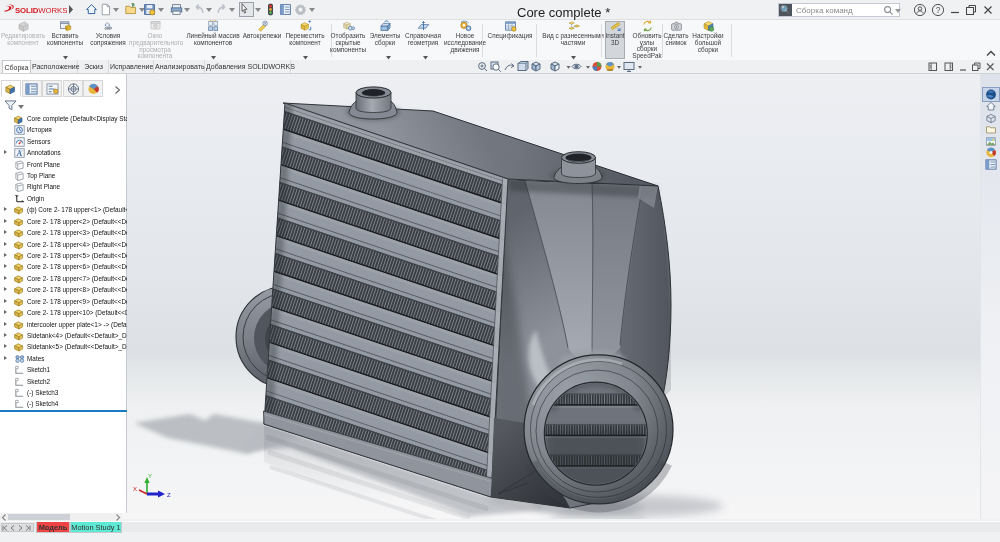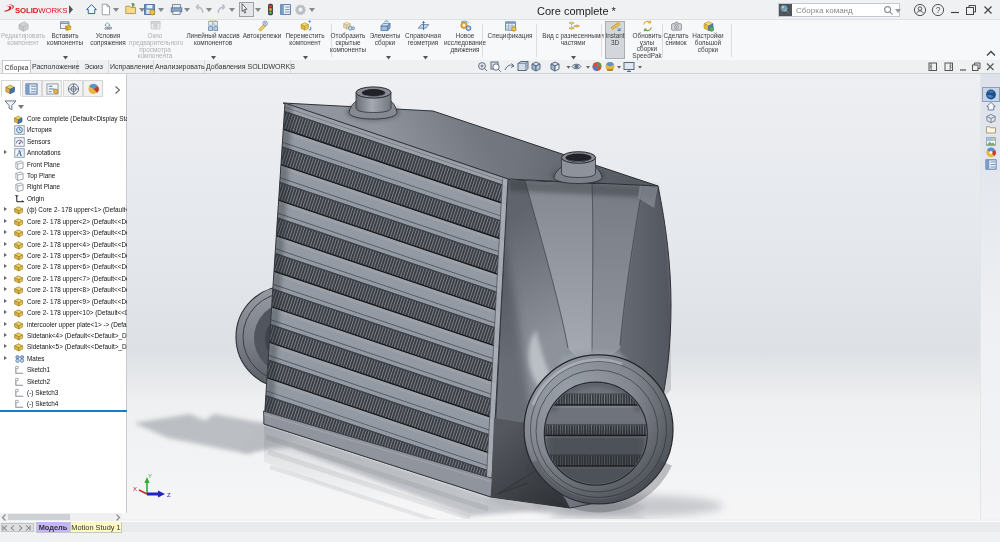--- a/index.html
+++ b/index.html
@@ -4,21 +4,21 @@
 <style>
   * { margin:0; padding:0; box-sizing:border-box; }
   html,body { width:1000px; height:542px; overflow:hidden; font-family:"Liberation Sans", sans-serif; }
   #app { position:relative; width:1000px; height:542px; background:#f0f1f2;padding-left:9px; }
   .abs { position:absolute; }
 
   
   #titlebar { position:absolute; left:0; top:0; width:1000px; height:20px; background:#f0f1f3; border-bottom:1px solid #e0e0e0; }
   .tb-ico { position:absolute; top:3px; width:13px; height:13px; }
   .dd { position:absolute; top:8px; width:0; height:0; border-left:3px solid transparent; border-right:3px solid transparent; border-top:4px solid #888; }
-  #title-text { position:absolute; left:537px; top:5px; font-size:11px; color:#222; }
+  #title-text { position:absolute; left:517px; top:5px; font-size:13px; color:#222; }
   #searchbox { position:absolute; left:778px; top:3px; width:122px; height:14px; background:#fff; border:1px solid #c3c8d2; }
   #searchbox .sicon { position:absolute; left:0px; top:0px; width:13px; height:12px; background:#4d545e; color:#fff; font-size:9px; line-height:12px; text-align:center; }
   #searchbox .stext { position:absolute; left:17px; top:2px; font-size:8px; color:#8a8a8a; }
 
   
   #ribbon { position:absolute; left:0; top:20px; width:1000px; height:40px; background:#f7f8f9; }
   .rb { position:absolute; top:0px; text-align:center; }
   .rb .ric { display:block; margin:0 auto; width:13px; height:12px; }
   .rb .rlb { display:block; font-size:6.4px; line-height:6.8px; color:#3d3d3d; margin-top:1px; white-space:pre-line; }
   .rb.dis .rlb { color:#b0b0b0; }
@@ -989,16 +989,16 @@
   <div id="bottomtabs">
     <div class="abs" style="left:1px;top:1px;width:33px;height:9px;background:#dcdee0;border:1px solid #c4c6c8"></div>
     <svg class="abs" style="left:2px;top:2.5px" width="31" height="6" viewBox="0 0 31 6">
         <g stroke="#777" stroke-width="1" fill="none">
           <path d="M1,0.5 V5.5 M5,0.5 L2,3 L5,5.5"></path>
           <path d="M12,0.5 L9,3 L12,5.5"></path>
           <path d="M17,0.5 L20,3 L17,5.5"></path>
           <path d="M24,0.5 L27,3 L24,5.5 M28,0.5 V5.5"></path>
         </g>
       </svg>
-    <div class="btab" style="left:36px;width:34px;background:#c4b5fd;border:1px solid #c4c6c8;border-top:none;font-weight:bold">Модель</div>
-    <div class="btab" style="left:70px;width:52px;background:#fef9c3;border:1px solid #c4c6c8;border-top:none">Motion Study 1</div>
+    <div class="btab" style="left:36px;width:34px;background:#ef4444;border:1px solid #c4c6c8;border-top:none;font-weight:bold">Модель</div>
+    <div class="btab" style="left:70px;width:52px;background:#5eead4;border:1px solid #c4c6c8;border-top:none">Motion Study 1</div>
   </div>
 </div>
 
 </body></html>

